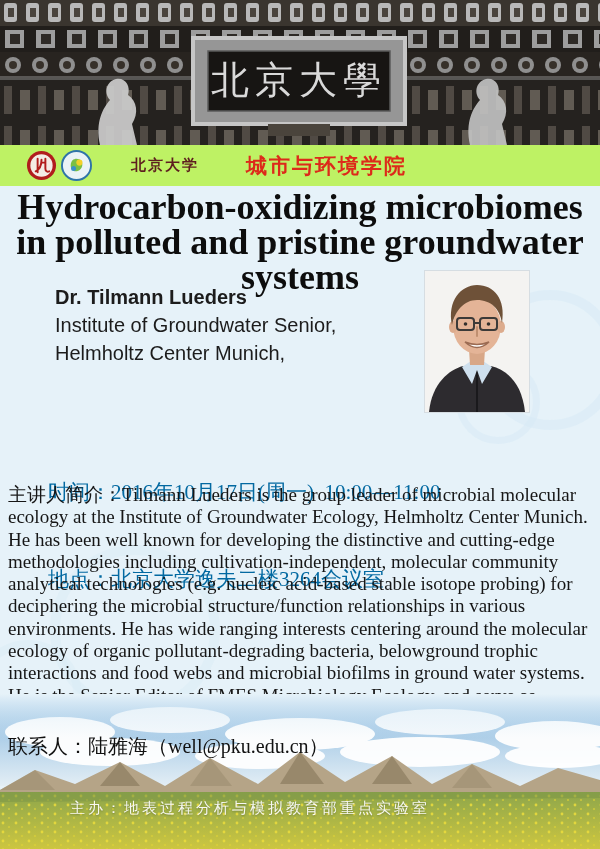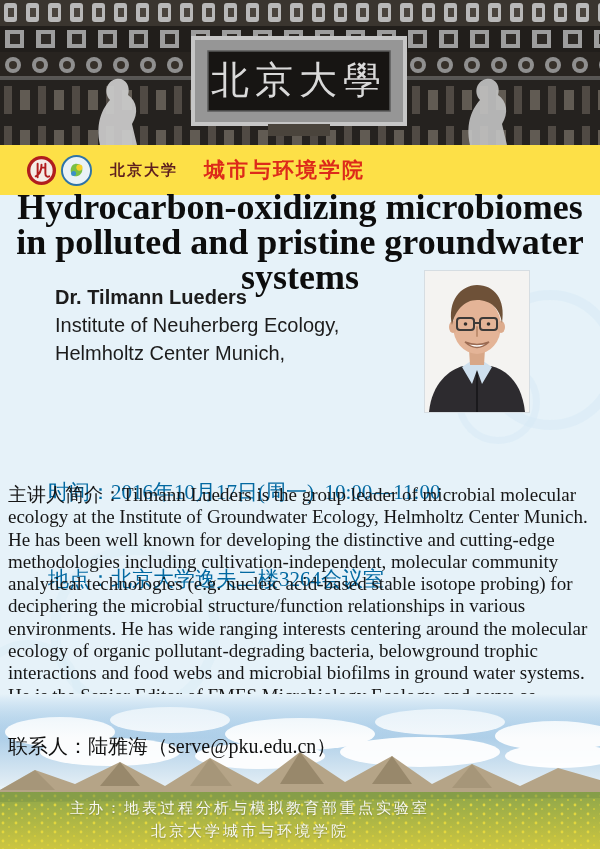--- a/index.html
+++ b/index.html
@@ -17,23 +17,23 @@
   .wm2{width:70px;height:70px;right:60px;top:360px;border-width:7px;}
   .wm3{width:150px;height:150px;left:50px;top:545px;opacity:.4;}
   .wm4{width:90px;height:90px;left:-25px;top:640px;border-width:8px;opacity:.4;}
 
   
   .gate{position:absolute;left:0;top:0;width:600px;height:145px;background:#b91c1c;}
   .gate svg{display:block;}
 
   
   .band{
-    position:absolute;left:0;top:145px;width:600px;height:50px;
-    background:#fde047;
-    display:flex;align-items:center;
+    position:absolute;left:0;top:145px;width:600px;height:41px;
+    background:#bef264;
+    display:flex;align-items:center;gap:21px;
   }
   .band .logos{display:flex;align-items:center;gap:4px;margin-left:26px;}
   .band .logo{width:31px;height:31px;display:block;}
   .band .uni{
     margin-left:18px;
     font-family:"Liberation Sans", sans-serif;
     font-weight:bold;font-size:15px;color:#5e1f1f;letter-spacing:2px;
   }
   .band .college{
     margin-left:26px;
@@ -171,21 +171,21 @@
       </svg>
     </div>
     <span class="uni">北京大学</span>
     <span class="college">城市与环境学院</span>
   </div>
 
   <h1 class="title" style="margin:0;">Hydrocarbon-oxidizing microbiomes in polluted and pristine groundwater systems</h1>
 
   <div class="speaker">
     <div class="name">Dr. Tilmann Lueders</div>
-    <div>Institute of Neuherberg Ecology,</div>
+    <div>Institute of Groundwater Senior,</div>
     <div>Helmholtz Center Munich,</div>
   </div>
 
   <div class="portrait">
     <svg width="104" height="141" viewBox="0 0 104 141">
       <rect width="104" height="141" fill="#f4f3f1"></rect>
 
       <path d="M4,141 C7,112 24,99 38,95 L66,95 C82,99 97,112 100,141 Z" fill="#2d2b2f"></path>
       <path d="M52,100 L52,141" stroke="#1a191c" stroke-width="2"></path>
 
@@ -213,21 +213,21 @@
 
   <div class="schedule">
     <div>时间：2016年10月17日(周一)  10:00—11:00</div>
     <div>地点：北京大学逸夫二楼3264会议室</div>
   </div>
 
   <p class="bio" style="margin:0;">
     <span>主讲人简介：</span><span>Tilmann Lueders is the group leader of microbial molecular ecology at the Institute of Groundwater Ecology, Helmholtz Center Munich. He has been well known for developing the distinctive and cutting-edge methodologies including cultivation-independent, molecular community analytical technologies (e.g. nucleic acid-based stable isotope probing) for deciphering the microbial structure/function relationships in various environments. He has wide ranging interests centering around the molecular ecology of organic pollutant-degrading bacteria, belowground trophic interactions and food webs and microbial biofilms in ground water systems. He is the Senior Editor of FMES Microbiology Ecology, and serve as editorial board member of several international journals in environmental microbiology.</span>
   </p>
 
-  <div class="contact">联系人：陆雅海（serve@pku.edu.cn）</div>
+  <div class="contact">联系人：陆雅海（well@pku.edu.cn）</div>
 
   <div class="footer-photo">
     <svg width="600" height="155" viewBox="0 0 600 155" preserveAspectRatio="none">
       <defs>
         <linearGradient id="sky" x1="0" y1="0" x2="0" y2="1">
           <stop offset="0" stop-color="#7fb3dd"></stop>
           <stop offset="1" stop-color="#e3eef5"></stop>
         </linearGradient>
         <linearGradient id="field" x1="0" y1="0" x2="0" y2="1">
           <stop offset="0" stop-color="#8da64b"></stop>
@@ -260,15 +260,14 @@
       </g>
 
       <rect y="98" width="600" height="57" fill="url(#field)"></rect>
       <rect y="98" width="600" height="57" fill="url(#flowers)"></rect>
       <path d="M0,98 L600,98 L600,104 L0,108 Z" fill="#7f9847" opacity="0.6"></path>
     </svg>
   </div>
   <div class="footer-fade"></div>
 
   <div class="organizers org1">主办：地表过程分析与模拟教育部重点实验室</div>
-  <div class="organizers org2">北京大学城市与环境学院</div>
 
 </div>
 
 </body></html>

